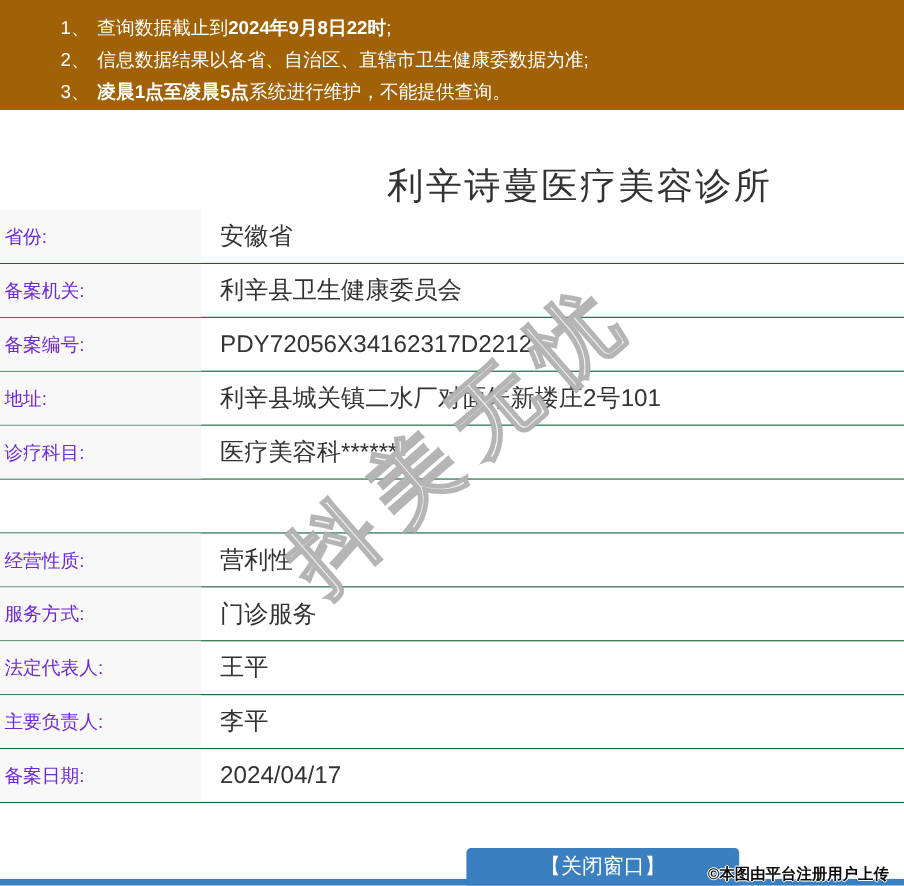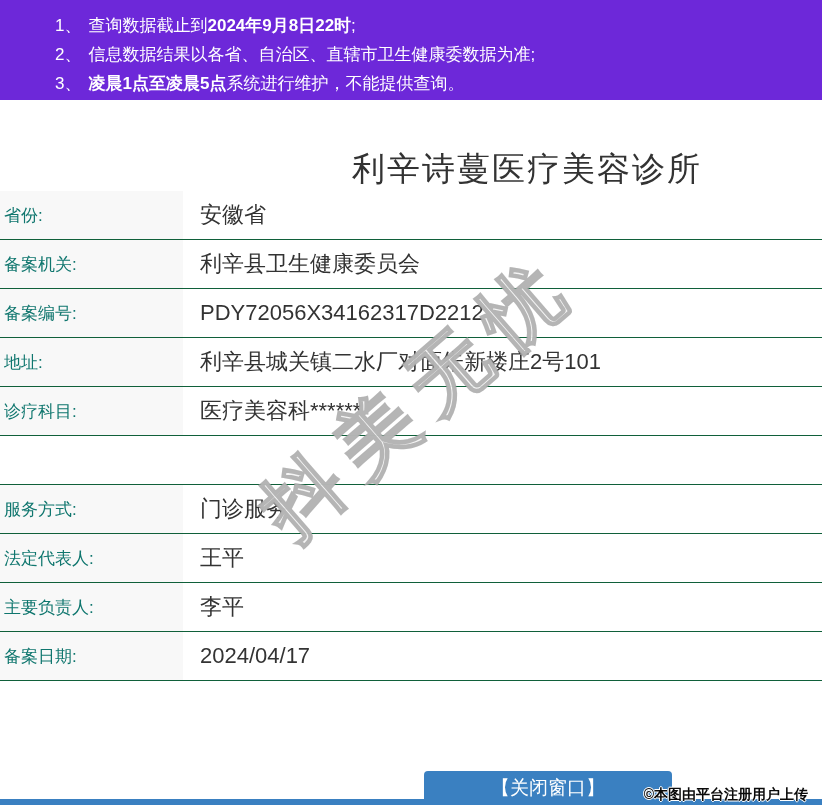--- a/index.html
+++ b/index.html
@@ -9,21 +9,21 @@
     font-family:"Liberation Sans","DejaVu Sans",sans-serif;
     background:#ffffff;
     overflow:hidden;
     color:#333;
   }
 
   
   .notice-banner{
     position:absolute; top:0; left:0;
     width:822px; height:100px;
-    background:#6d28d9;
+    background:#a16207;
     color:#ffffff;
     padding:11px 10px 0 55px;
     font-size:17px;
   }
   .notice-line{ line-height:29px; white-space:nowrap; }
   .notice-num{ display:inline-block; padding-right:7px; }
   .notice-bold{ font-weight:bold; }
 
   
   .clinic-title{
@@ -47,21 +47,21 @@
     display:flex;
     width:822px;
     height:49px;
     border-bottom:1px solid #10603a;
   }
   .info-label{
     width:183px;
     background:#f8f8f8;
     padding-left:4px;
     font-size:17px;
-    color:#0f766e;
+    color:#6d28d9;
     display:flex; align-items:center;
   }
   .info-value{
     flex:1;
     padding-left:17px;
     font-size:22px;
     color:#333;
     display:flex; align-items:center;
   }
 
@@ -150,20 +150,24 @@
     <div class="info-label">地址:</div>
     <div class="info-value">利辛县城关镇二水厂对面朱新楼庄2号101</div>
   </div>
   <div class="info-row">
     <div class="info-label">诊疗科目:</div>
     <div class="info-value">医疗美容科******</div>
   </div>
   <div class="info-row">
   </div>
   <div class="info-row">
+    <div class="info-label">经营性质:</div>
+    <div class="info-value">营利性</div>
+  </div>
+  <div class="info-row">
     <div class="info-label">服务方式:</div>
     <div class="info-value">门诊服务</div>
   </div>
   <div class="info-row">
     <div class="info-label">法定代表人:</div>
     <div class="info-value">王平</div>
   </div>
   <div class="info-row">
     <div class="info-label">主要负责人:</div>
     <div class="info-value">李平</div>

